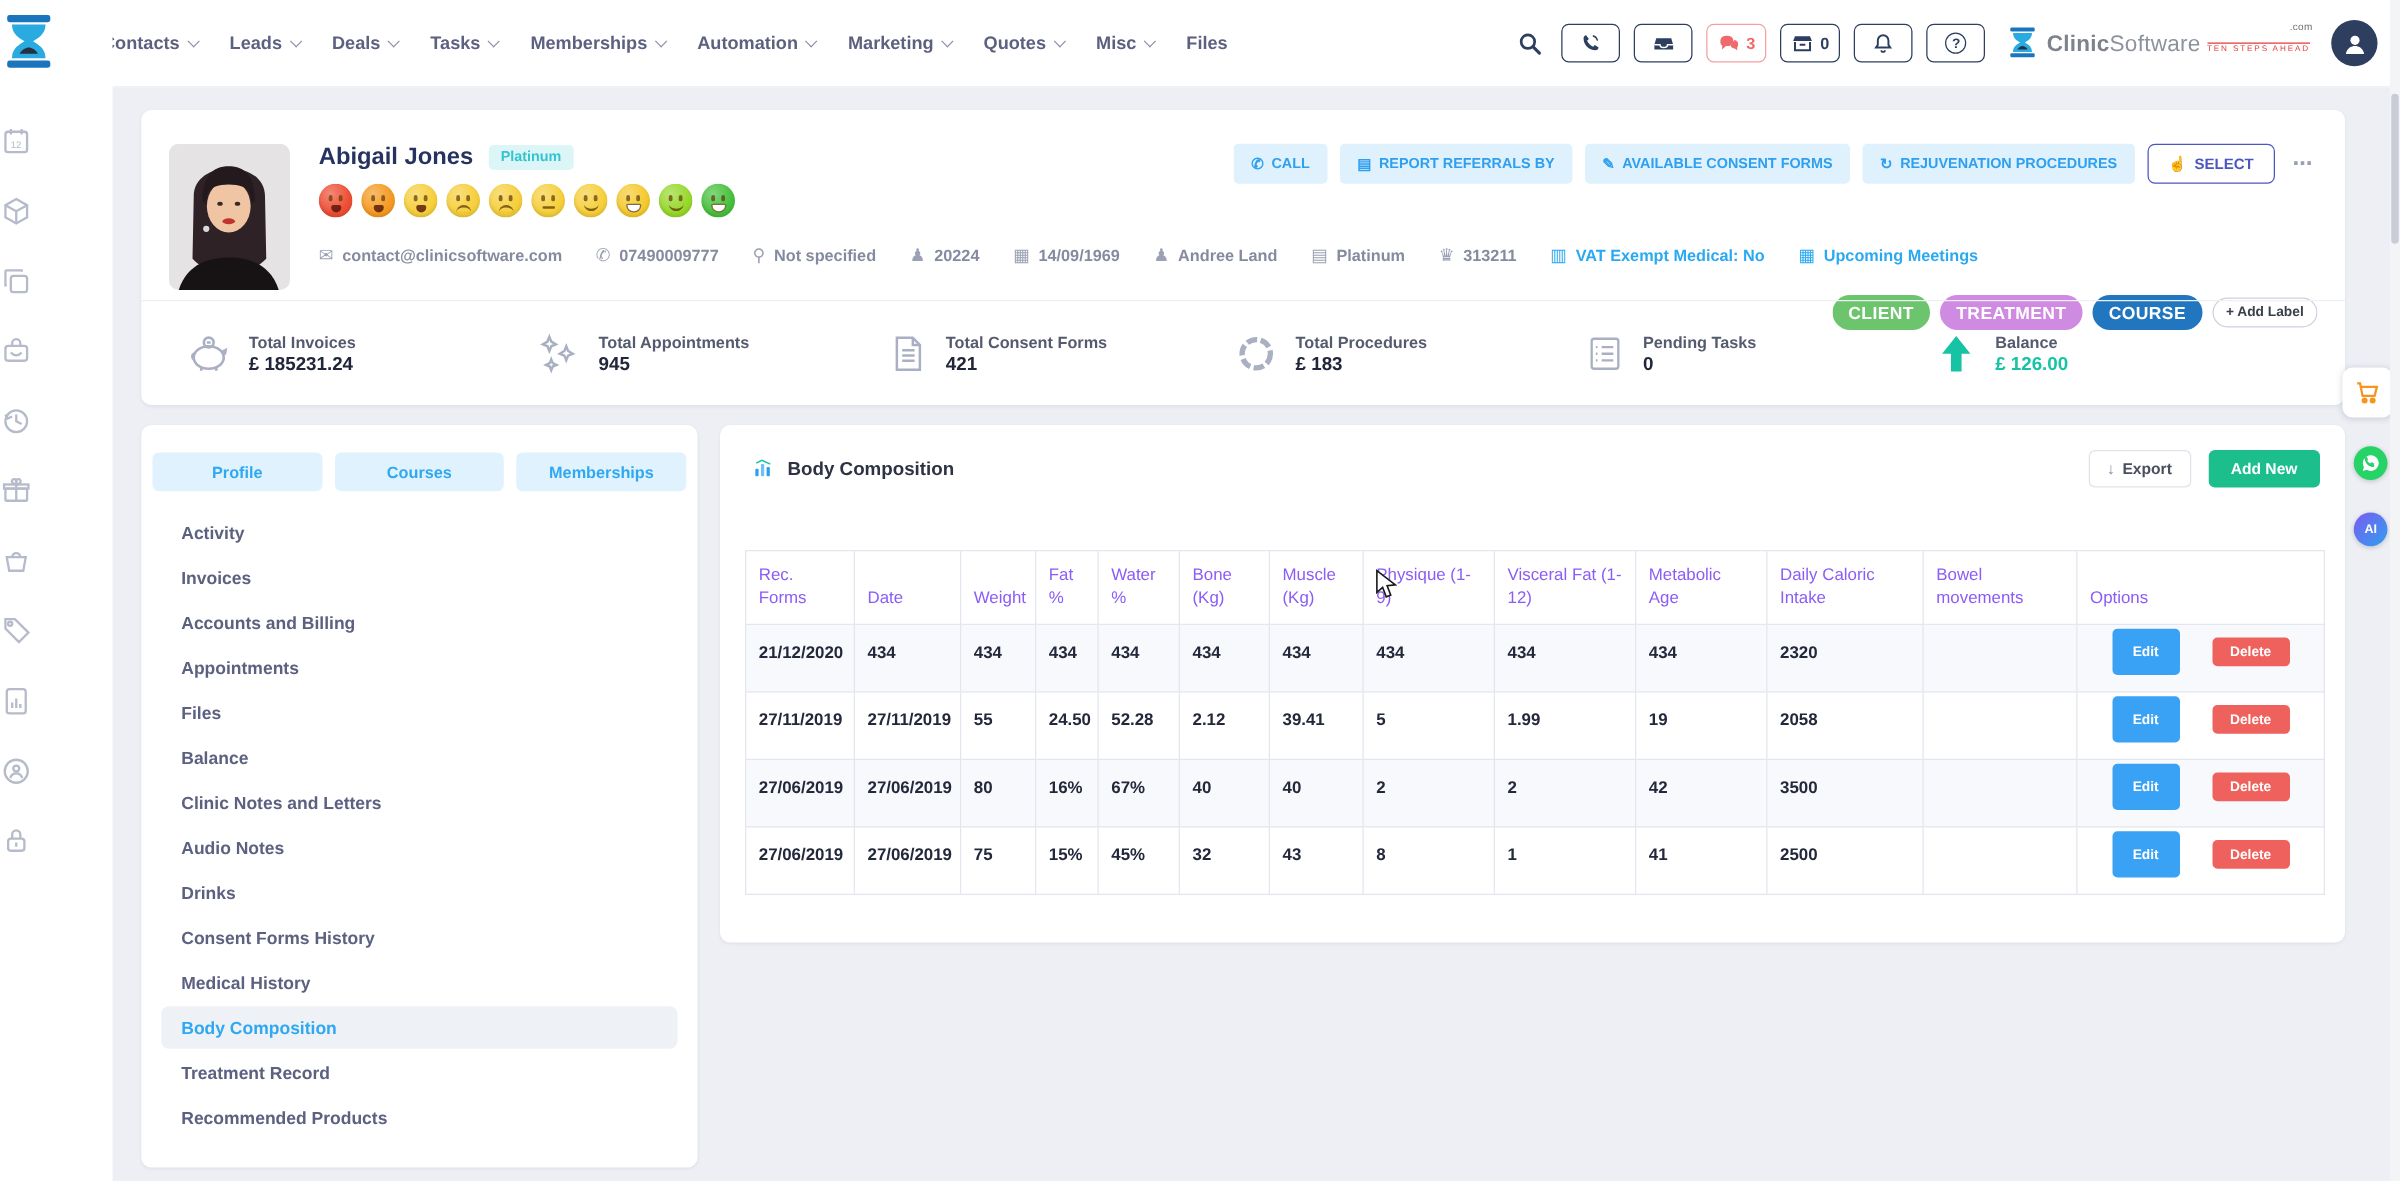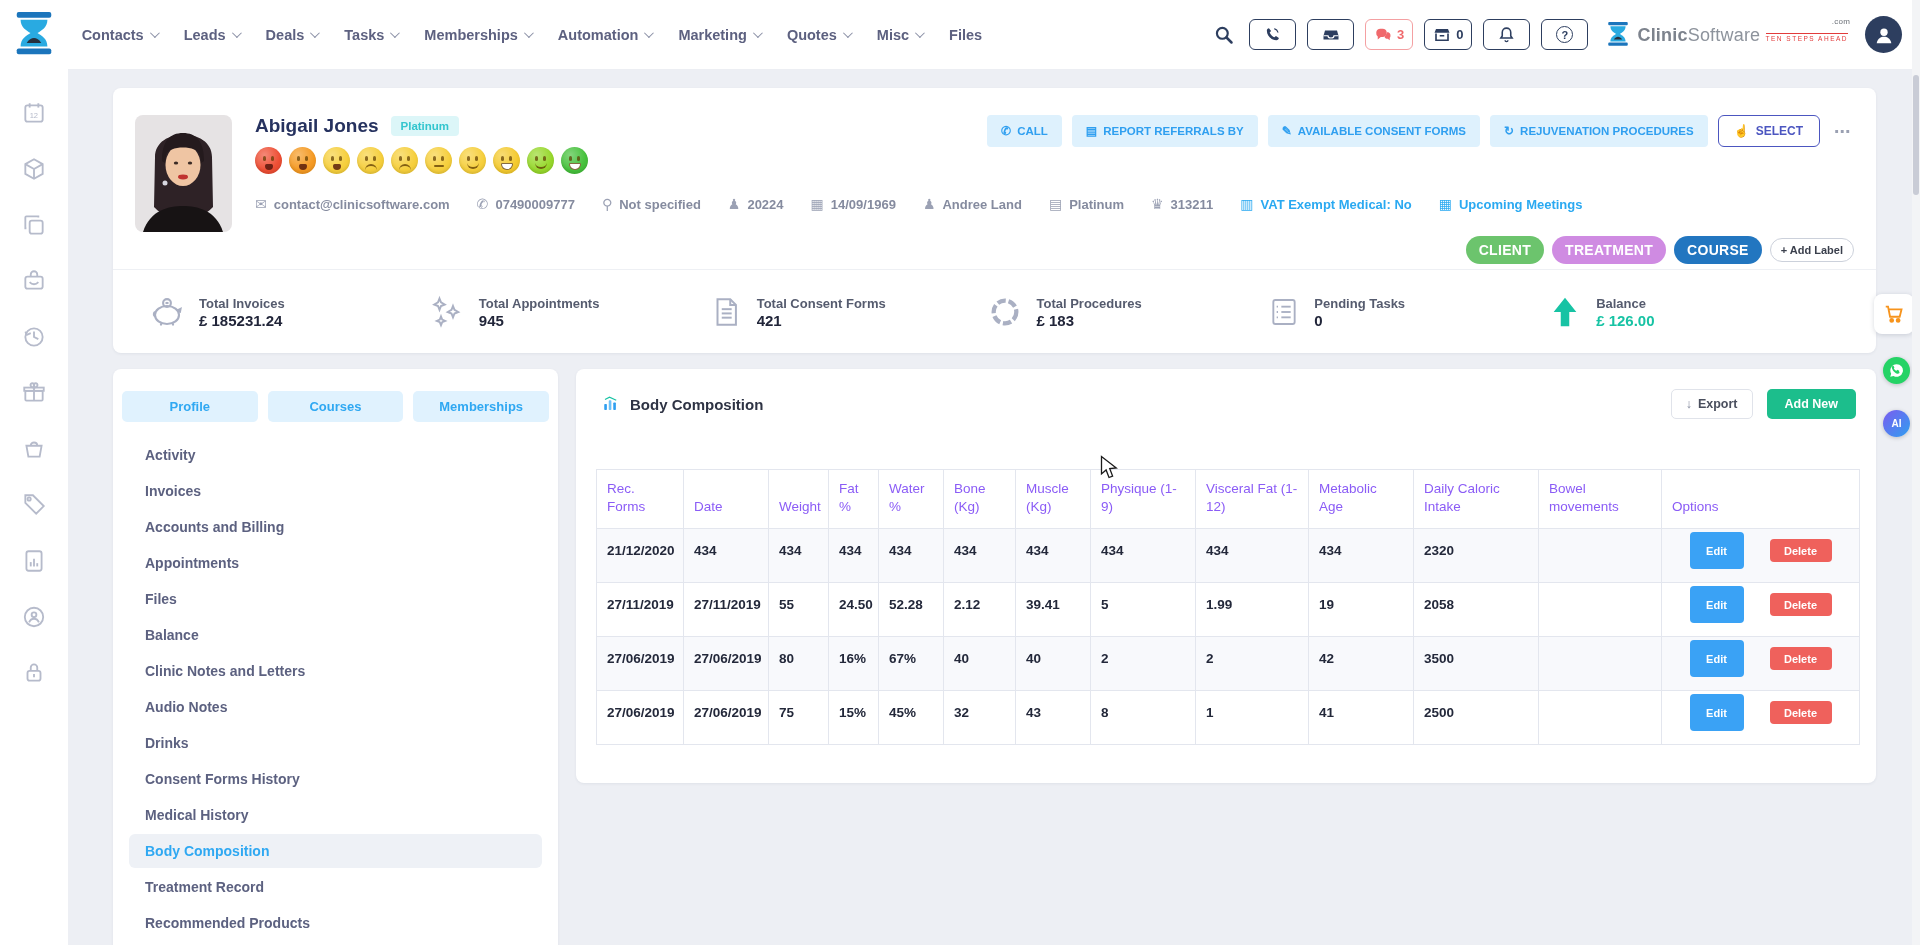--- a/index.html
+++ b/index.html
@@ -17,30 +17,30 @@
   .icon-btn.coral{border-color:#f4a0a2;color:#f0696c}
   .searchglass{color:#2d3e5f;cursor:pointer;margin-right:4px}
   .brand{display:flex;align-items:center;gap:6px;margin:0 6px;cursor:pointer}
   .brand-text{font-size:18px;color:#8d939c;letter-spacing:.2px;position:relative;line-height:1}
   .brand-text b{font-weight:bold;color:#7d838d}
   .brand-tld{font-size:8px;color:#6b7077;position:absolute;right:-2px;top:-8px}
   .brand-tag{font-size:6.5px;color:#e23b3b;letter-spacing:1.5px;border-top:1.5px solid #e23b3b;margin-top:2px;padding-top:1px;text-align:right}
   .avatar{width:37px;height:37px;border-radius:50%;background:#2d3e5f;display:flex;align-items:center;justify-content:center;cursor:pointer}
 
   
-  .rail{position:absolute;left:0;top:0;width:68px;height:945px;background:#fff;z-index:4;display:flex;flex-direction:column;align-items:center}
+  .rail{position:absolute;left:0;top:0;width:90px;height:945px;background:#fff;z-index:4;display:flex;flex-direction:column;align-items:flex-start}
   .rail-logo{margin-top:10px;margin-bottom:40px;cursor:pointer}
   .rail-ico{width:26px;height:26px;color:#b6bbcb;margin-bottom:30px;cursor:pointer}
 
   
   .content{position:absolute;left:90px;top:70px;width:1830px;height:875px;background:#edeff4;padding:18px 44px 0 23px}
   .card{background:#fff;border-radius:8px;box-shadow:0 1px 3px rgba(40,50,80,.07)}
 
   
-  .header-card{position:relative;height:265px}
+  .header-card{position:relative;height:236px}
   .hc-top{display:flex;padding:27px 24px 0 22px}
   .photo{width:97px;height:117px;border-radius:8px;overflow:hidden;flex:none}
   .hc-info{margin-left:23px;flex:1;min-width:0}
   .name-row{display:flex;align-items:center;gap:12px}
   .p-name{font-size:19px;font-weight:bold;color:#26325f}
   .tier-badge{background:#dcf6f8;color:#33c5ce;font-size:11.5px;font-weight:bold;padding:4px 10px;border-radius:4px}
   .moods{display:flex;gap:7px;margin-top:10px}
   .mood{width:27px;height:27px;border-radius:50%;position:relative;cursor:pointer;background:radial-gradient(circle at 35% 30%,#ffffff55,transparent 60%),var(--c);box-shadow:inset 0 -2px 3px rgba(0,0,0,.12)}
   .mood::before,.mood::after{content:"";position:absolute;top:9px;left:8px;width:3px;height:5px;border-radius:2px;background:rgba(92,58,0,.7)}
   .mood::after{left:auto;right:8px}

